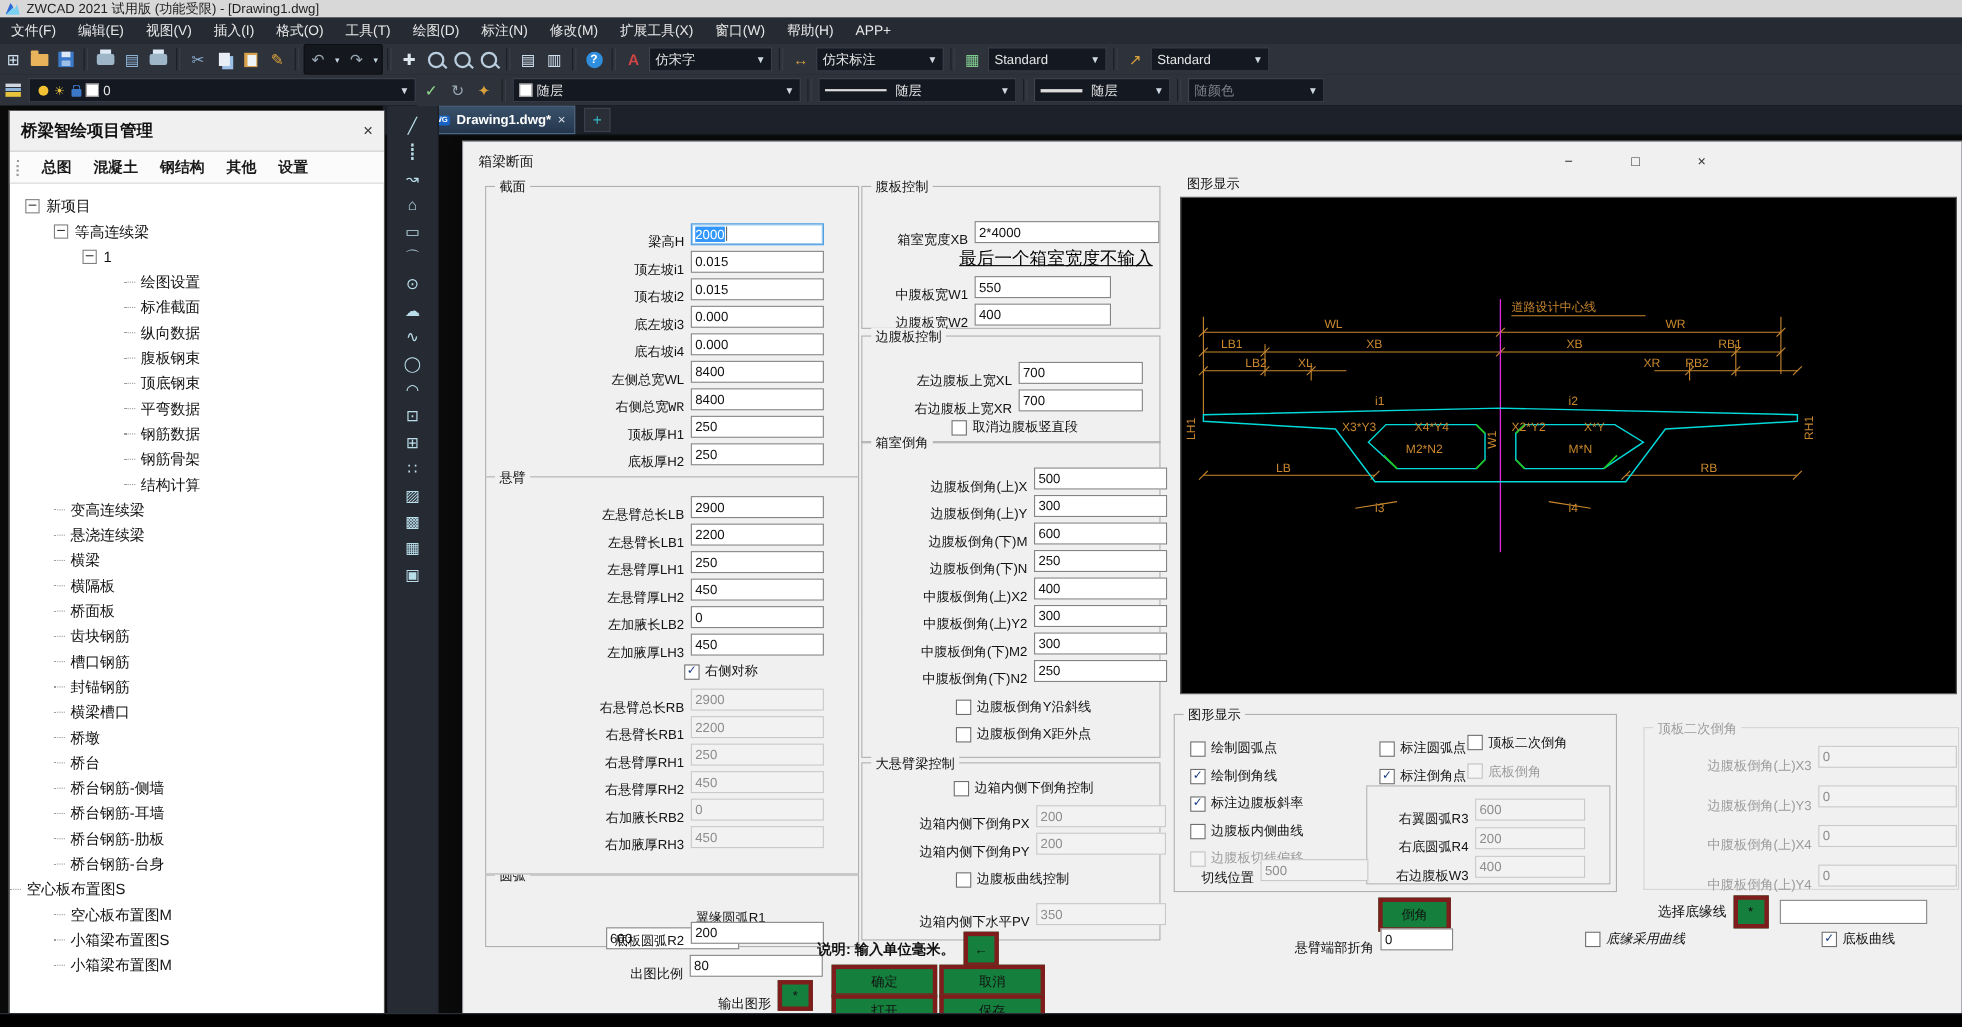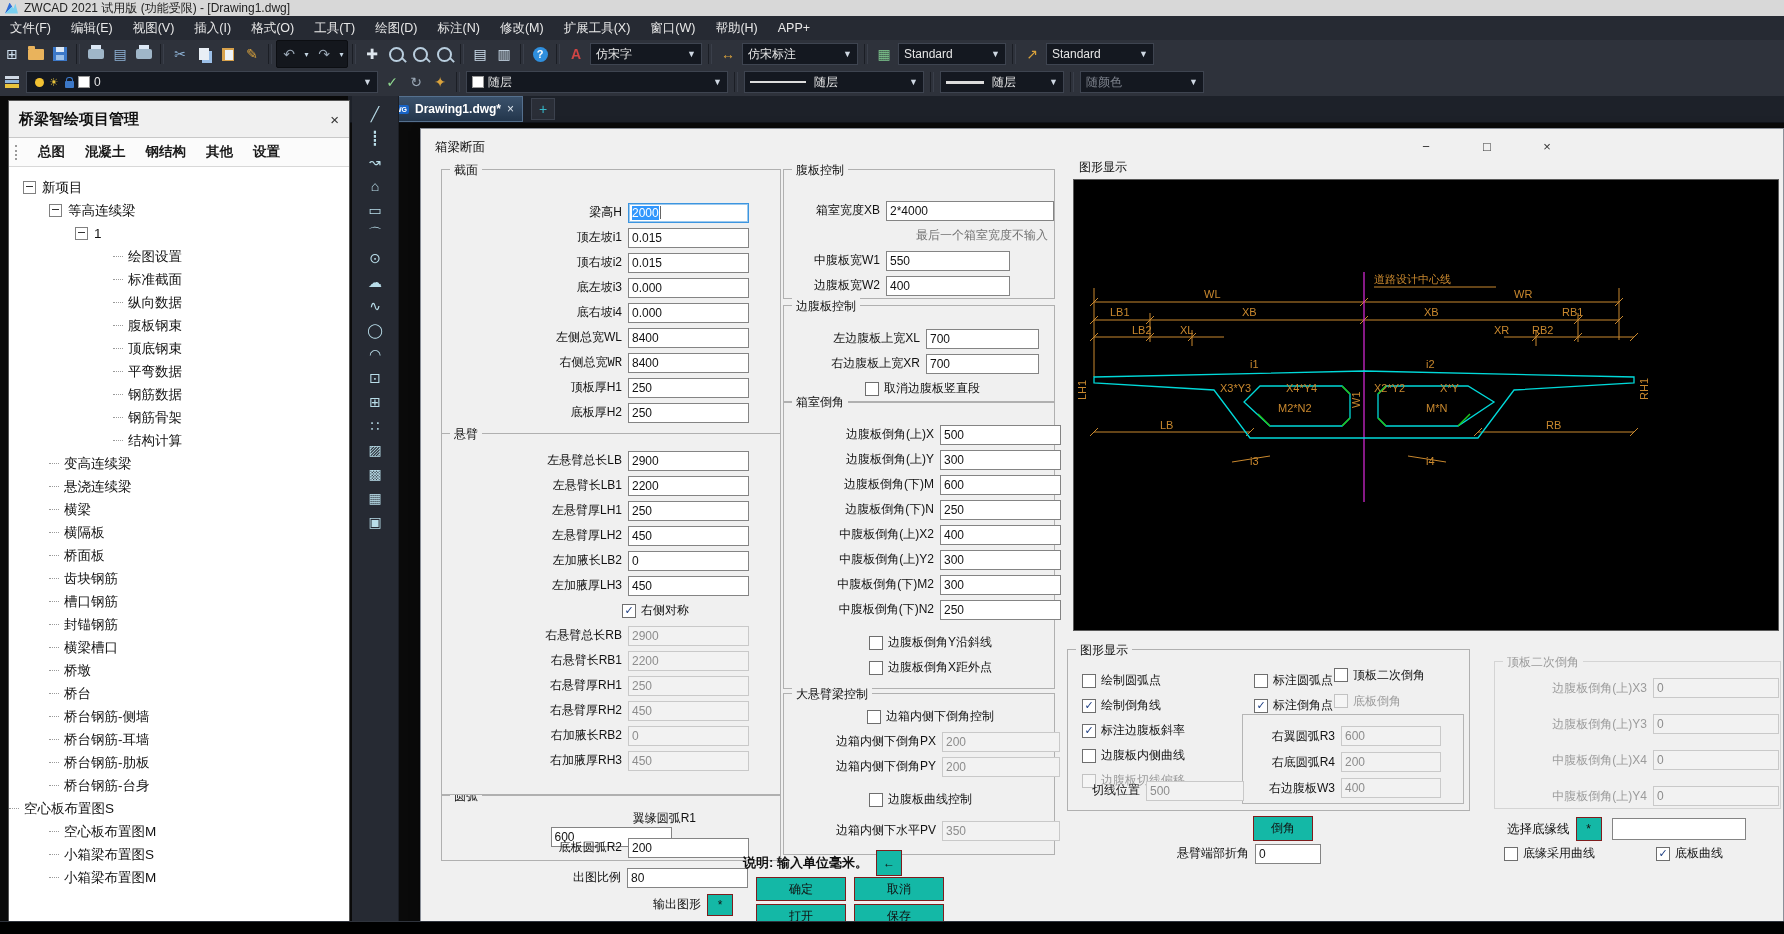--- a/index.html
+++ b/index.html
@@ -70,34 +70,34 @@
   
   #dialog{position:absolute;left:420px;top:32px;width:1362px;height:792px;background:#f0f0f0;border:1px solid #8a8f98;box-shadow:3px 3px 10px rgba(0,0,0,.55);font-size:12px;color:#111;}
   .dtitle{position:absolute;left:14px;top:10px;font-size:12.5px;color:#111;}
   .winbtn{position:absolute;top:6px;width:34px;height:22px;display:flex;align-items:center;justify-content:center;font-size:13px;color:#333;}
   .grp{position:absolute;border:1px solid #b0b0b0;}
   .glab{position:absolute;top:-8px;left:8px;background:#f0f0f0;padding:0 4px;font-size:12px;white-space:nowrap;}
   .grp.disg{border-color:#d4d4d4;}
   .grp.disg .glab{color:#9b9b9b;}
   .rows{position:absolute;left:4px;right:4px;}
   .frow{display:flex;align-items:center;}
-  .flabel{text-align:right;padding-right:6px;color:#111;flex:none;white-space:nowrap;font-size:12px;}
+  .flabel{text-align:right;padding-right:6px;color:#111;flex:none;white-space:nowrap;font-size:12px;margin-top:16px;}
   .flabel.dis{color:#9b9b9b;}
   .fbox{height:18px;border:1px solid #848484;background:#fff;font-size:12px;display:flex;align-items:center;padding:0 3px;flex:none;white-space:nowrap;}
   .fbox.dis{background:#f2f2f2;border-color:#c9c9c9;color:#8d8d8d;}
   .fbox.foc{border-color:#3c95e0;box-shadow:0 0 0 1px #9cc9ee inset;}
   .sel{background:#3297fd;color:#fff;}
   .caret{width:1px;height:13px;background:#666;margin-left:1px;}
-  .stext{font-size:12px;color:#737373;white-space:nowrap;}
+  .stext{font-size:16px;color:#000000;white-space:nowrap;text-decoration:underline;}
   .stext.ra{width:100%;text-align:right;padding-right:2px;}
   .cb{width:12px;height:12px;border:1px solid #6e6e6e;background:#fff;font-size:11px;line-height:11px;text-align:center;color:#1b3c80;font-weight:bold;margin-right:5px;flex:none;}
   .cb.dis{border-color:#c2c2c2;background:#f5f5f5;}
   .clab{font-size:12px;white-space:nowrap;}
   .clab.dis{color:#9b9b9b;}
-  .btn{background:#14b8a6;border:1px solid #7f1d1d;font-size:12px;display:flex;align-items:center;justify-content:center;position:absolute;color:#111;}
+  .btn{background:#15803d;border:4px solid #7f1d1d;font-size:12px;display:flex;align-items:center;justify-content:center;position:absolute;color:#111;}
   .minibox{position:absolute;border:1px solid #b5b5b5;}
   #cvwrap{position:absolute;left:652px;top:50px;width:704px;height:450px;background:#000;border:1px solid #5a5a5a;}
   #cmdstrip{position:absolute;left:0;bottom:0;width:100%;height:12px;background:#000;border-top:1px solid #2f333c;}
 </style>
 </head>
 <body>
 
 <div id="screen">
 
   <div class="titlebar">
@@ -842,21 +842,21 @@
               <span class="flabel dis" style="width: 148px;">中腹板倒角(上)Y4</span>
               <span class="fbox dis" style="width: 118px;">0</span>
             </div>
           </div>
       </div>
       <div class="frow" style="position:absolute;left:1086px;top:688px;height:24px;">
         <span style="font-size:12.5px;">选择底缘线</span>
         <span class="btn" style="position:static;width:24px;height:22px;margin-left:6px;">*</span>
         <span class="fbox" style="width:126px;height:20px;margin-left:10px;"></span>
       </div>
-      <div class="rows" style="left:1083px;top:712px;width:150px;">
+      <div class="rows" style="left:1020px;top:712px;width:150px;font-style:italic;">
           <div class="frow" style="height: 25px;">
             <span class="cb"></span>
             <span class="clab">底缘采用曲线</span>
           </div>
         </div>
       <div class="rows" style="left:1235px;top:712px;width:130px;">
           <div class="frow" style="height: 25px;">
             <span class="cb">✓</span>
             <span class="clab">底板曲线</span>
           </div>

